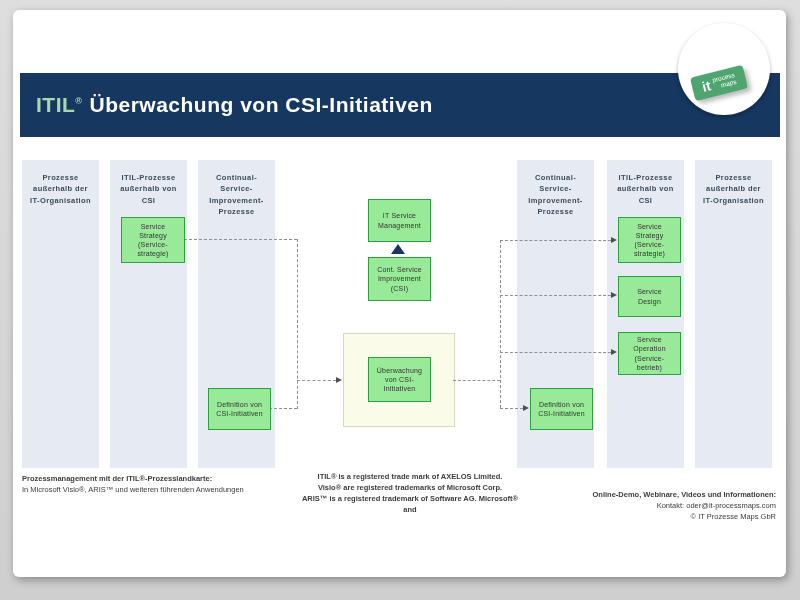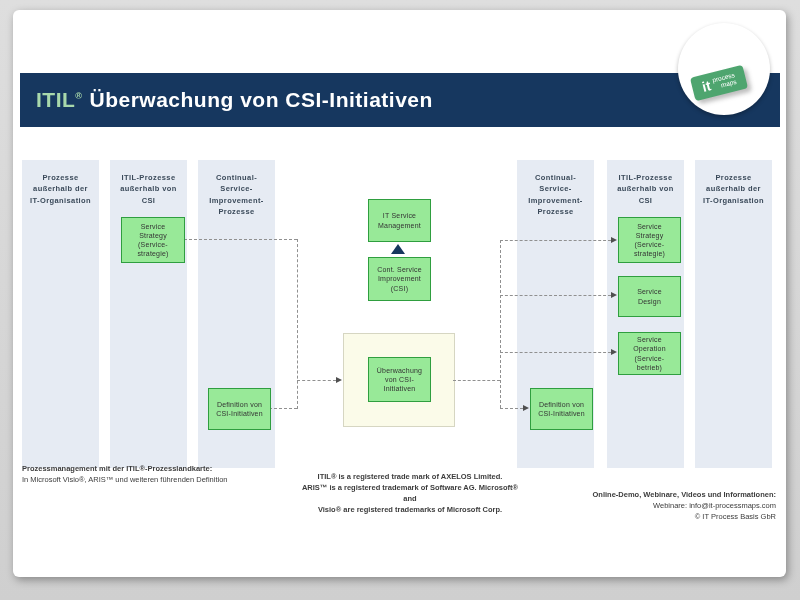--- a/index.html
+++ b/index.html
@@ -1,39 +1,39 @@
 <!DOCTYPE html>
 <html><head>
 <meta charset="utf-8">
 <style>
   html,body{margin:0;padding:0;}
   body{font-family:"Liberation Sans",sans-serif;}
   .page{position:relative;width:800px;height:600px;background:linear-gradient(180deg,#dedede,#cfcfcf);overflow:hidden;}
   .card{position:absolute;left:13px;top:10px;width:773px;height:567px;background:#ffffff;border-radius:6px;box-shadow:2px 3px 9px rgba(0,0,0,.35);}
-  .header{position:absolute;left:20px;top:73px;width:760px;height:54px;background:#16375f;display:flex;align-items:center;z-index:2;}
+  .header{position:absolute;left:20px;top:73px;width:760px;height:64px;background:#16375f;display:flex;align-items:center;z-index:2;}
   .title{margin-left:16px;font-size:21px;font-weight:bold;letter-spacing:.5px;color:#ffffff;white-space:nowrap;}
   .title .itil{color:#a8d8ab;}
   .title .reg{color:#a8d8ab;font-size:9px;vertical-align:super;margin-right:7px;}
   .logo-circle{position:absolute;left:678px;top:23px;width:92px;height:92px;background:#ffffff;border-radius:50%;box-shadow:0 2px 4px rgba(0,0,0,.28);z-index:3;}
   .logo-badge{position:absolute;left:14px;top:48px;width:54px;height:24px;background:#4ea56f;border-radius:4px;transform:rotate(-14deg);display:flex;align-items:center;justify-content:center;gap:3px;color:#fff;box-shadow:3px 4px 4px rgba(70,70,70,.35);z-index:4;}
   .logo-it{font-size:14px;font-weight:bold;}
   .logo-col{display:flex;flex-direction:column;font-size:6.5px;line-height:1.05;}
   .logo-col span:last-child{margin-left:7px;}
   .lane{position:absolute;top:160px;width:77px;height:308px;background:#e6ebf3;z-index:1;}
   .lane-label{padding-top:12px;text-align:center;font-size:7.5px;font-weight:bold;color:#3b4a5a;letter-spacing:.4px;line-height:1.5;white-space:pre-line;}
   .node{position:absolute;background:#98e998;border:1px solid #2f9e3f;display:flex;align-items:center;justify-content:center;z-index:2;}
   .node-text{font-size:7px;color:#333;text-align:center;line-height:1.32;letter-spacing:.2px;white-space:pre-line;}
   .cream{position:absolute;left:343px;top:333px;width:110px;height:92px;background:#fbfbe9;border:1px solid #d6d6c2;z-index:1;}
   .hline{position:absolute;border-top:1px dashed #909090;z-index:1;}
   .vline{position:absolute;border-left:1px dashed #909090;z-index:1;}
   .arrow-right{position:absolute;width:0;height:0;border-top:3px solid transparent;border-bottom:3px solid transparent;border-left:6px solid #4f4f4f;z-index:2;}
   .tri-up{position:absolute;left:391px;top:244px;width:0;height:0;border-left:7px solid transparent;border-right:7px solid transparent;border-bottom:10px solid #17375e;z-index:2;}
   .foot{position:absolute;font-size:7.5px;color:#3c3c3c;line-height:1.45;z-index:2;}
   .foot .b{font-weight:bold;}
-  .foot-left{left:22px;top:464px;width:300px;text-align:left;}
+  .foot-left{left:22px;top:474px;width:300px;text-align:left;}
   .foot-center{left:300px;top:472px;width:220px;text-align:center;font-weight:bold;}
   .foot-right{right:24px;top:490px;width:260px;text-align:right;}
 </style>
 </head>
 <body>
 
 <div class="page">
   <div class="card"></div>
 
   <div class="header">
@@ -145,25 +145,25 @@
 (Service-
 betrieb)</span>
   </div>
   <div class="node" style="left:530px;top:388px;width:61px;height:40px">
     <span class="node-text">Definition von
 CSI-Initiativen</span>
   </div>
 
   <div class="foot foot-left">
     <div class="b">Prozessmanagement mit der ITIL®-Prozesslandkarte:</div>
-    <div>In Microsoft Visio®, ARIS™ und weiteren führenden Definition</div>
+    <div>In Microsoft Visio®, ARIS™ und weiteren führenden Anwendungen</div>
   </div>
   <div class="foot foot-center">
     <div>ITIL® is a registered trade mark of AXELOS Limited.</div>
+    <div>Visio® are registered trademarks of Microsoft Corp.</div>
     <div>ARIS™ is a registered trademark of Software AG. Microsoft® and</div>
-    <div>Visio® are registered trademarks of Microsoft Corp.</div>
   </div>
   <div class="foot foot-right">
     <div class="b">Online-Demo, Webinare, Videos und Informationen:</div>
-    <div>Webinare: info@it-processmaps.com</div>
-    <div>© IT Process Basis GbR</div>
+    <div>Kontakt: oder@it-processmaps.com</div>
+    <div>© IT Prozesse Maps GbR</div>
   </div>
 </div>
 
 </body></html>

